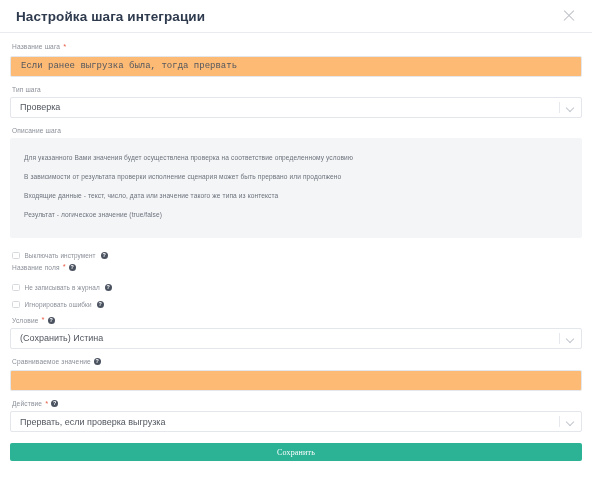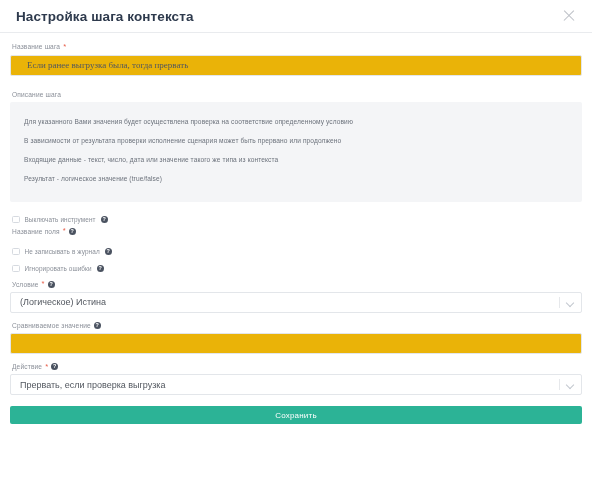--- a/index.html
+++ b/index.html
@@ -63,25 +63,25 @@
     font-size: 5.4px; font-weight: 700;
     line-height: 7px;
     cursor: pointer;
     flex: 0 0 auto;
   }
 
   .text-input {
     width: 100%; height: 21px;
     border: 1px solid #e3e6ea;
     border-radius: 2px;
-    background: #eab308;
-    padding: 0 16px;
+    background: #fdba74;
+    padding: 0 10px;
     font-size: 9px;
     color: #52575f;
-    font-family: Liberation Serif, serif;
+    font-family: Liberation Mono, monospace;
     outline: none;
   }
   .text-input::placeholder { color: #52575f; }
 
   .select-wrap { position: relative; width: 100%; }
   .select-box {
     width: 100%; height: 21px;
     border: 1px solid #e3e6ea;
     border-radius: 2px;
     background: #fff;
@@ -145,52 +145,62 @@
   }
 
   
   .save-btn {
     width: 100%;
     height: 18px;
     background: #2cb396;
     border: none; border-radius: 2px;
     color: #fff;
     font-size: 8px;
-    font-family: Liberation Sans, sans-serif;
+    font-family: Liberation Serif, serif;
     letter-spacing: .2px;
     cursor: pointer;
     display: flex; align-items: center; justify-content: center;
   }
   .footer { padding: 0 10px; margin-top: 11px; }
 
   .sp-1 { height: 6px; }
   .sp-2 { height: 9px; }
 </style>
 </head>
 <body>
 
 <div class="modal">
 
   <div class="modal-header">
-    <div class="modal-title">Настройка шага контекста</div>
+    <div class="modal-title">Настройка шага интеграции</div>
     <div class="close-btn"></div>
   </div>
 
   <div class="modal-body">
 
     <div class="field">
       <div class="field-label">
         <span>Название шага</span>
         <span class="req">*</span>
       </div>
       <input class="text-input" type="text" value="Если ранее выгрузка была, тогда прервать" style="">
     </div>
 
     <div class="sp-1"></div>
 
+    <div class="field">
+      <div class="field-label">
+        <span>Тип шага</span>
+      </div>
+      <div class="select-wrap">
+        <div class="select-box">Проверка</div>
+        <div class="select-divider"></div>
+        <div class="chev"></div>
+      </div>
+    </div>
 
     <div class="sp-1"></div>
 
     <div class="field">
       <div class="field-label">
         <span>Описание шага</span>
       </div>
       <div class="desc-panel">
         <div class="desc-line">Для указанного Вами значения будет осуществлена проверка на соответствие определенному условию</div>
         <div class="desc-line">В зависимости от результата проверки исполнение сценария может быть прервано или продолжено</div>
@@ -233,21 +243,21 @@
 
     <div style="height:4px"></div>
 
     <div class="field">
       <div class="field-label">
         <span>Условие</span>
         <span class="req">*</span>
         <span class="help-icon">?</span>
       </div>
       <div class="select-wrap">
-        <div class="select-box">(Логическое) Истина</div>
+        <div class="select-box">(Сохранить) Истина</div>
         <div class="select-divider"></div>
         <div class="chev"></div>
       </div>
     </div>
 
     <div class="sp-1"></div>
 
     <div class="field">
       <div class="field-label">
         <span>Сравниваемое значение</span>

